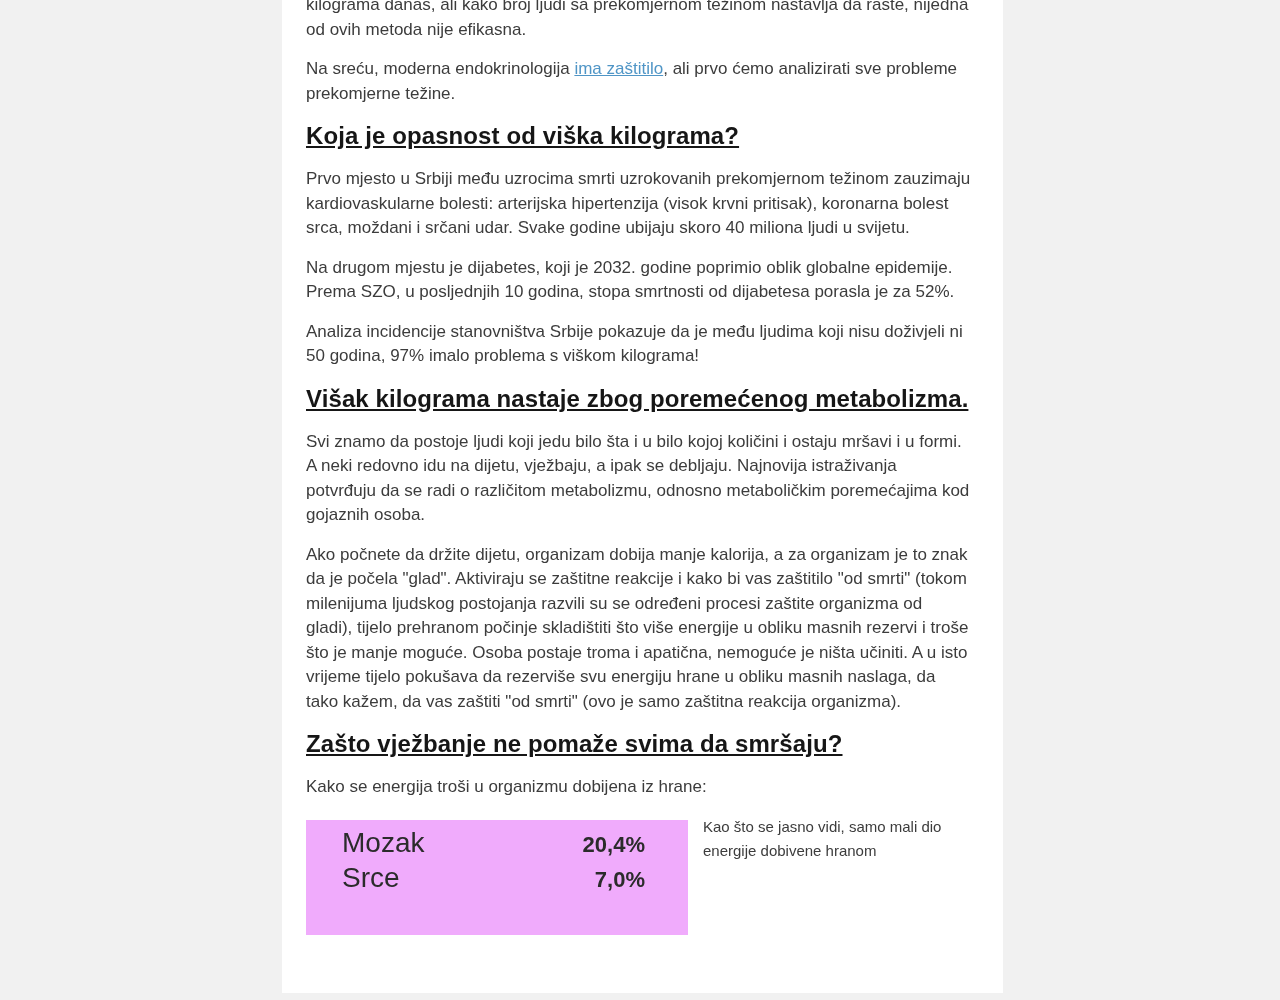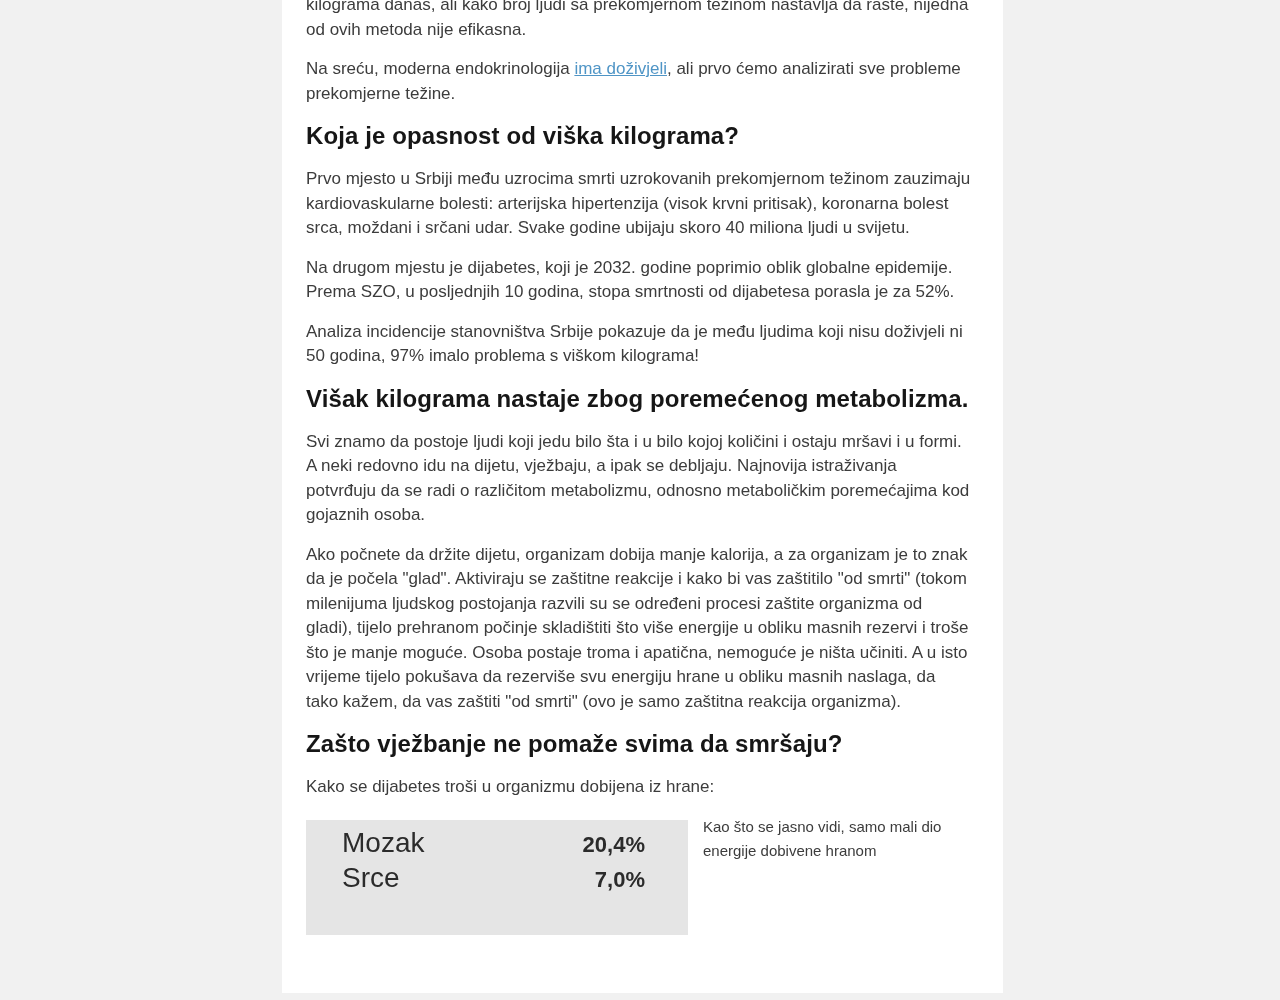--- a/index.html
+++ b/index.html
@@ -31,35 +31,36 @@
   .content p.cut-top {
     margin-top: -7px;
   }
   .content h2 {
     font-size: 24px;
     line-height: 29px;
     font-weight: 700;
     color: #161616;
     margin: 12px 0 17px 0;
     letter-spacing: 0.1px;
+    text-decoration: underline;
   }
   a.text-link {
     color: #4f95c6;
     text-decoration: underline;
     cursor: pointer;
   }
   .energy-section {
     display: flex;
     align-items: flex-start;
     margin-top: 20px;
   }
   .energy-table {
     box-sizing: border-box;
     width: 382px;
-    background: #e5e5e5;
+    background: #f0abfc;
     padding: 5px 43px 40px 36px;
     flex-shrink: 0;
   }
   .energy-row {
     display: flex;
     justify-content: space-between;
     align-items: baseline;
     height: 35px;
     line-height: 35px;
   }
@@ -84,40 +85,40 @@
   }
 </style>
 </head>
 <body>
 
 <div class="sheet">
   <article class="content">
 
     <p class="cut-top">kilograma danas, ali kako broj ljudi sa prekomjernom težinom nastavlja da raste, nijedna od ovih metoda nije efikasna.</p>
 
-    <p><span>Na sreću, moderna endokrinologija </span><a class="text-link">ima doživjeli</a><span>, ali prvo ćemo analizirati sve probleme prekomjerne težine.</span></p>
+    <p><span>Na sreću, moderna endokrinologija </span><a class="text-link">ima zaštitilo</a><span>, ali prvo ćemo analizirati sve probleme prekomjerne težine.</span></p>
 
     <h2>Koja je opasnost od viška kilograma?</h2>
 
     <p>Prvo mjesto u Srbiji među uzrocima smrti uzrokovanih prekomjernom težinom zauzimaju kardiovaskularne bolesti: arterijska hipertenzija (visok krvni pritisak), koronarna bolest srca, moždani i srčani udar. Svake godine ubijaju skoro 40 miliona ljudi u svijetu.</p>
 
     <p>Na drugom mjestu je dijabetes, koji je 2032. godine poprimio oblik globalne epidemije. Prema SZO, u posljednjih 10 godina, stopa smrtnosti od dijabetesa porasla je za 52%.</p>
 
     <p>Analiza incidencije stanovništva Srbije pokazuje da je među ljudima koji nisu doživjeli ni 50 godina, 97% imalo problema s viškom kilograma!</p>
 
     <h2>Višak kilograma nastaje zbog poremećenog metabolizma.</h2>
 
     <p>Svi znamo da postoje ljudi koji jedu bilo šta i u bilo kojoj količini i ostaju mršavi i u formi. A neki redovno idu na dijetu, vježbaju, a ipak se debljaju. Najnovija istraživanja potvrđuju da se radi o različitom metabolizmu, odnosno metaboličkim poremećajima kod gojaznih osoba.</p>
 
 
     <p>Ako počnete da držite dijetu, organizam dobija manje kalorija, a za organizam je to znak da je počela "glad". Aktiviraju se zaštitne reakcije i kako bi vas zaštitilo "od smrti" (tokom milenijuma ljudskog postojanja razvili su se određeni procesi zaštite organizma od gladi), tijelo prehranom počinje skladištiti što više energije u obliku masnih rezervi i troše što je manje moguće. Osoba postaje troma i apatična, nemoguće je ništa učiniti. A u isto vrijeme tijelo pokušava da rezerviše svu energiju hrane u obliku masnih naslaga, da tako kažem, da vas zaštiti "od smrti" (ovo je samo zaštitna reakcija organizma).</p>
 
     <h2>Zašto vježbanje ne pomaže svima da smršaju?</h2>
 
-    <p>Kako se dijabetes troši u organizmu dobijena iz hrane:</p>
+    <p>Kako se energija troši u organizmu dobijena iz hrane:</p>
 
     <div class="energy-section">
       <div class="energy-table">
         <div class="energy-row">
           <span class="energy-organ">Mozak</span>
           <span class="energy-value">20,4%</span>
         </div>
         <div class="energy-row">
           <span class="energy-organ">Srce</span>
           <span class="energy-value">7,0%</span>

